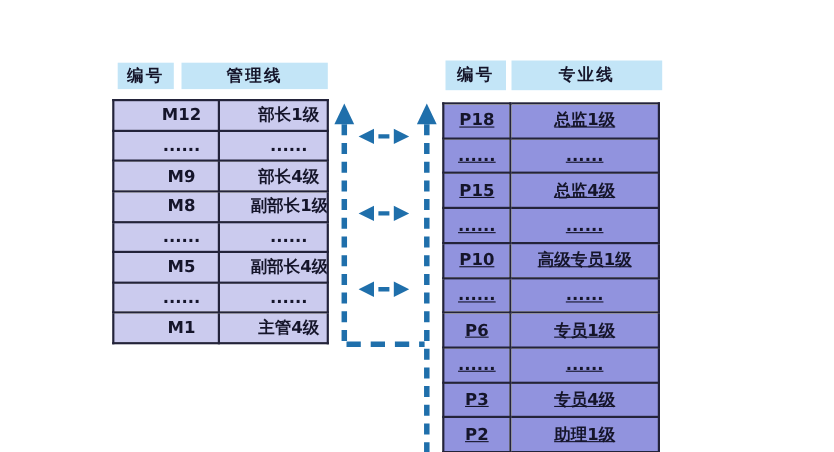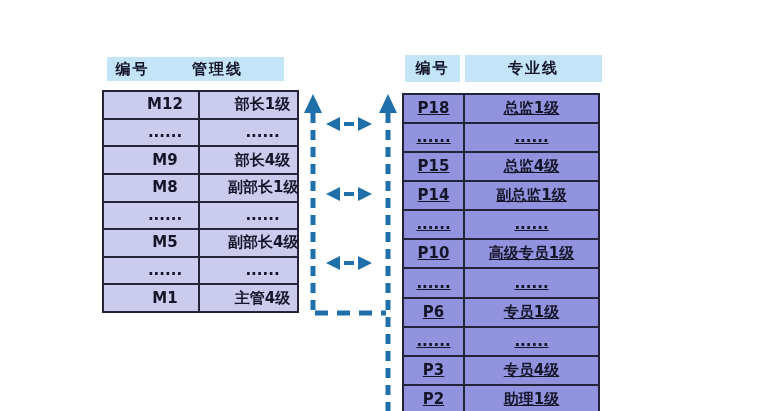--- a/index.html
+++ b/index.html
@@ -44,21 +44,21 @@
   .dash-h{stroke:var(--arrow);stroke-width:5;stroke-dasharray:13 9;fill:none;}
   .mid-dash{stroke:var(--arrow);stroke-width:4;fill:none;}
   .head{fill:var(--arrow);}
 </style>
 </head>
 <body>
 
 <div class="canvas">
 
   <div class="header-cell" style="left:107px;top:10px;width:51px;height:24px;">编号</div>
-  <div class="header-cell" style="left:151px;top:10px;width:133px;height:24px;">管理线</div>
+  <div class="header-cell" style="left:165px;top:10px;width:133px;height:24px;">管理线</div>
 
   <table class="track-table mgmt-table">
     <tbody id="mgmt-body">
         <tr>
           <td class="code-cell">M12</td>
           <td class="title-cell">部长1级</td>
         </tr>
         <tr>
           <td class="code-cell">......</td>
           <td class="title-cell">......</td>
@@ -99,24 +99,20 @@
           <td class="code-cell">P18</td>
           <td class="title-cell">总监1级</td>
         </tr>
         <tr>
           <td class="code-cell">......</td>
           <td class="title-cell">......</td>
         </tr>
         <tr>
           <td class="code-cell">P15</td>
           <td class="title-cell">总监4级</td>
-        </tr>
-        <tr>
-          <td class="code-cell">P14</td>
-          <td class="title-cell">副总监1级</td>
         </tr>
         <tr>
           <td class="code-cell">......</td>
           <td class="title-cell">......</td>
         </tr>
         <tr>
           <td class="code-cell">P10</td>
           <td class="title-cell">高级专员1级</td>
         </tr>
         <tr>

